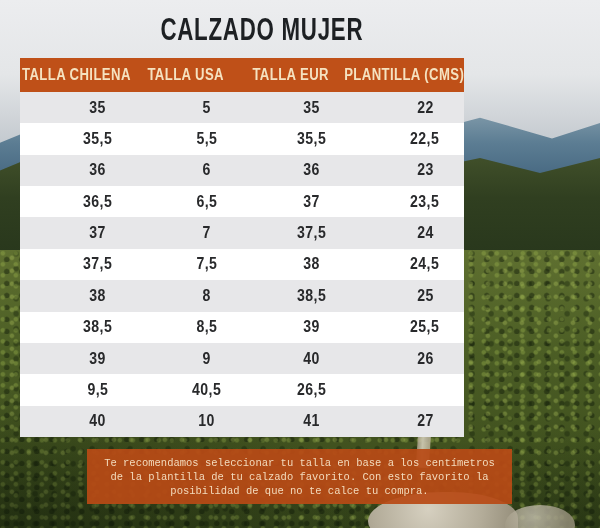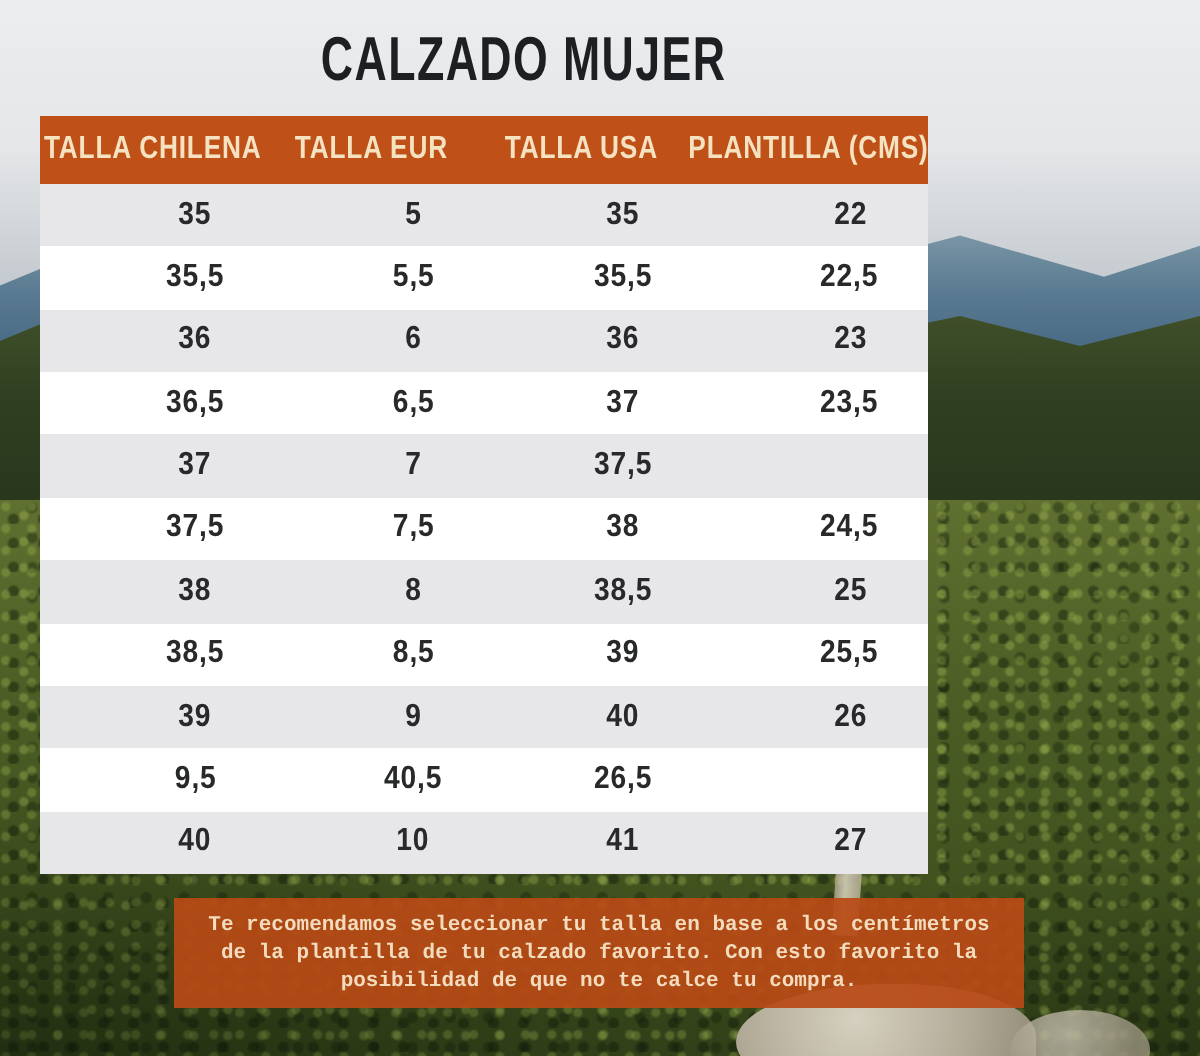--- a/index.html
+++ b/index.html
@@ -99,21 +99,21 @@
 
   
   .note{
     position:absolute;left:87px;top:449px;width:425px;height:55px;
     box-sizing:border-box;padding:6px 6px;
     background:rgba(184,74,21,.93);
     display:flex;flex-direction:column;align-items:center;justify-content:center;
   }
   .note-line{
     font-family:"Liberation Mono","DejaVu Sans Mono",monospace;
-    font-size:10.5px;line-height:14px;font-weight:700;
+    font-size:10.5px;line-height:14px;font-weight:400;
     color:var(--note-text,#f3dbbd);white-space:nowrap;text-align:center;
   }
 </style>
 </head>
 <body>
 
 <div class="screen">
 
   <div class="bg">
     <div class="bg-sky"></div>
@@ -128,24 +128,24 @@
   <div class="title">
     <span>CALZADO MUJER</span>
   </div>
 
   <div class="size-table">
     <div class="thead" id="thead">
         <div class="th">
           <span>TALLA CHILENA</span>
         </div>
         <div class="th">
+          <span>TALLA USA</span>
+        </div>
+        <div class="th">
           <span>TALLA EUR</span>
-        </div>
-        <div class="th">
-          <span>TALLA USA</span>
         </div>
         <div class="th">
           <span>PLANTILLA (CMS)</span>
         </div>
       </div>
     <div id="tbody">
         <div class="tr alt">
           <div class="td">
             <span>35</span>
           </div>
@@ -203,20 +203,23 @@
         </div>
         <div class="tr alt">
           <div class="td">
             <span>37</span>
           </div>
           <div class="td">
             <span>7</span>
           </div>
           <div class="td">
             <span>37,5</span>
+          </div>
+          <div class="td">
+            <span>24</span>
           </div>
         </div>
         <div class="tr">
           <div class="td">
             <span>37,5</span>
           </div>
           <div class="td">
             <span>7,5</span>
           </div>
           <div class="td">

